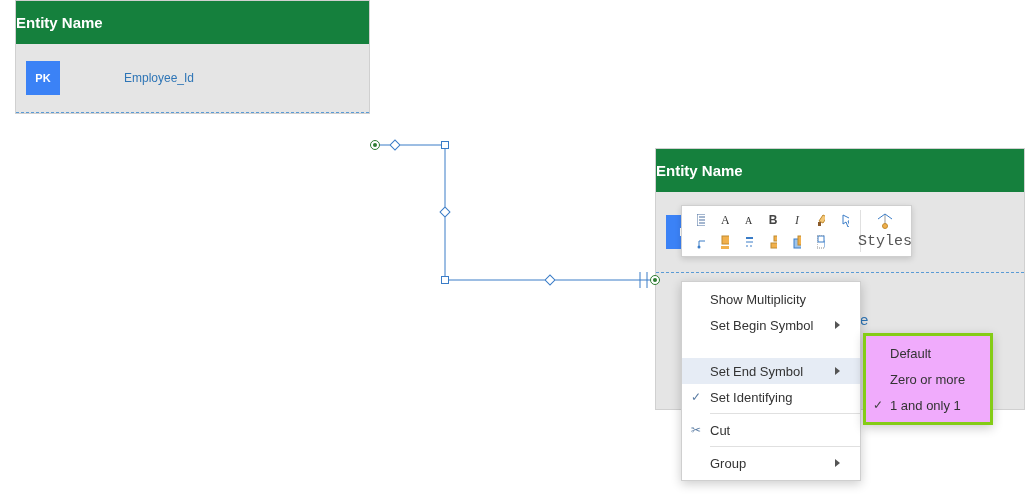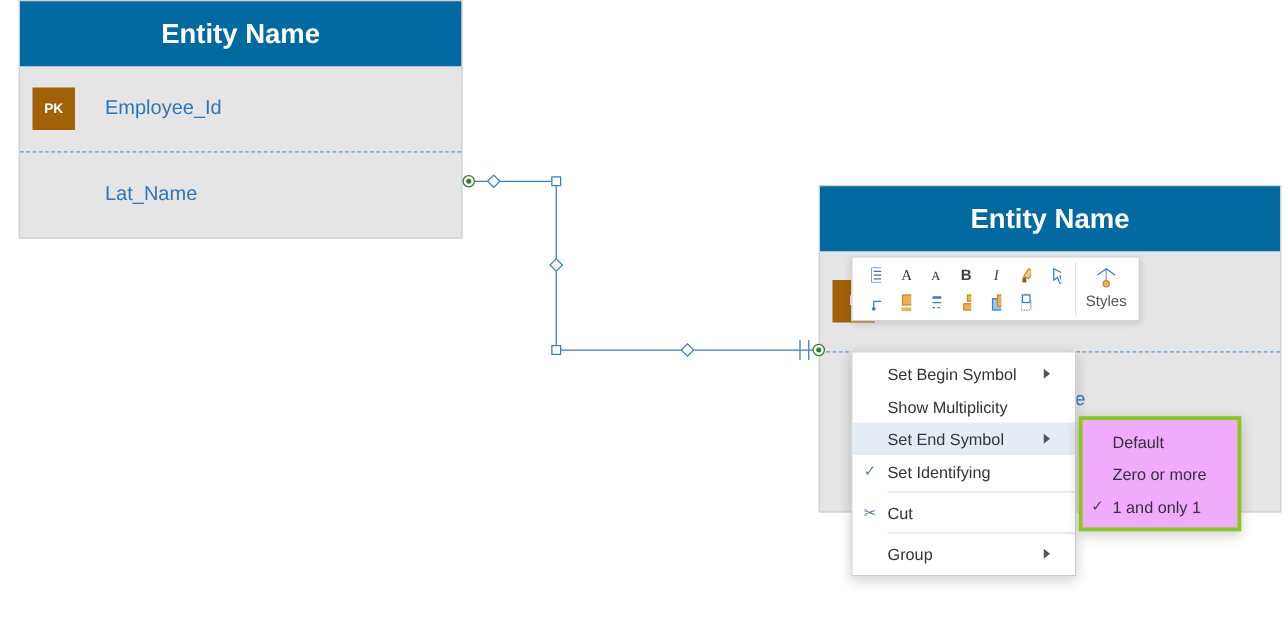--- a/index.html
+++ b/index.html
@@ -11,49 +11,49 @@
     background: #ffffff;
     position: relative;
     overflow: hidden;
   }
   .entity {
     position: absolute;
     background: #e5e5e5;
     border: 1px solid #d0d0d0;
   }
   .entity-header {
-    background: #0369a1;
+    background: #15803d;
     color: #ffffff;
-    text-align: center;
-    font-size: 22px;
+    font-size: 15px;
     font-weight: 600;
     padding: 13px 0;
   }
   .attr-row {
     display: flex;
     align-items: center;
     height: 68px;
     padding: 0 10px;
     gap: 24px;
   }
   .pk-badge {
-    background: #a16207;
+    background: #3b82f6;
     color: #ffffff;
     font-size: 11px;
     font-weight: 600;
     width: 34px;
     height: 34px;
     display: flex;
     align-items: center;
     justify-content: center;
   }
   .pk-spacer { width: 34px; height: 34px; }
   .attr-name {
     color: #2e75b6;
-    font-size: 16px;
+    font-size: 12px;
+    margin-left: 40px;
   }
   .pk-divider {
     border-top: 1px dashed #5b9bd5;
     margin: 0;
   }
   .connector {
     position: absolute;
     pointer-events: none;
   }
   .handle {
@@ -100,41 +100,41 @@
     width: 22px; height: 20px;
     display: flex; align-items: center; justify-content: center;
     font-size: 12px; color: #444;
     border: 1px solid transparent;
     background: transparent;
     cursor: pointer;
   }
   .tb-btn svg { display:block; }
   .tb-styles {
     display:flex; flex-direction:column; align-items:center; justify-content:center;
-    width: 44px; font-size: 12px; color:#555; gap:2px;
+    width: 44px; font-size: 15px; color:#555; gap:2px;font-family:Liberation Mono, monospace;
   }
   
   .ctx-menu {
     position: absolute;
     background: #ffffff;
     border: 1px solid #cfcfcf;
     box-shadow: 0 3px 10px rgba(0,0,0,0.2);
     font-size: 13px;
     color: #333;
     padding: 4px 0;
   }
   .ctx-item {
     display: flex;
     align-items: center;
     height: 26px;
     padding: 0 20px 0 0;
     cursor: default;
     position: relative;
   }
-  .ctx-item.hover { background: #e6ecf5; }
+  .ctx-item.hover { background: #e6ecf5; margin-top: 20px; }
   .ctx-icon {
     width: 28px;
     display: flex; align-items: center; justify-content: center;
     color: #5a7ca3;
     font-size: 12px;
   }
   .ctx-label { flex: 1; white-space: nowrap; }
   .ctx-arrow {
     width: 0; height: 0;
     border-top: 4px solid transparent;
@@ -171,24 +171,20 @@
 </head>
 <body>
 
 <div class="entity" style="left:15px; top:0px; width:355px;">
   <div class="entity-header">Entity Name</div>
   <div class="attr-row">
     <div class="pk-badge">PK</div>
     <div class="attr-name">Employee_Id</div>
   </div>
   <div class="pk-divider"></div>
-  <div class="attr-row">
-    <div class="pk-spacer"></div>
-    <div class="attr-name">Lat_Name</div>
-  </div>
 </div>
 
 <div class="entity" style="left:655px; top:148px; width:370px; height:262px;">
   <div class="entity-header">Entity Name</div>
   <div class="attr-row" style="height:80px;">
     <div class="pk-badge">P</div>
   </div>
   <div class="pk-divider"></div>
 </div>
 <div class="peek" style="left:860px; top:311px;">e</div>
@@ -297,26 +293,26 @@
         <path d="M3 6 L10 1 L17 6" fill="none" stroke="#3a7cc7"></path>
         <circle cx="10" cy="13" r="2.5" fill="#f1b04c" stroke="#c08a2f"></circle>
       </svg>
     <span>Styles</span>
   </div>
 </div>
 
 <div class="ctx-menu" style="left:681px; top:281px; width:180px;">
   <div class="ctx-item">
     <span class="ctx-icon"></span>
+    <span class="ctx-label">Show Multiplicity</span>
+  </div>
+  <div class="ctx-item">
+    <span class="ctx-icon"></span>
     <span class="ctx-label">Set Begin Symbol</span>
     <span class="ctx-arrow"></span>
-  </div>
-  <div class="ctx-item">
-    <span class="ctx-icon"></span>
-    <span class="ctx-label">Show Multiplicity</span>
   </div>
   <div class="ctx-item hover">
     <span class="ctx-icon"></span>
     <span class="ctx-label">Set End Symbol</span>
     <span class="ctx-arrow"></span>
   </div>
   <div class="ctx-item">
     <span class="ctx-icon">✓</span>
     <span class="ctx-label">Set Identifying</span>
   </div>

